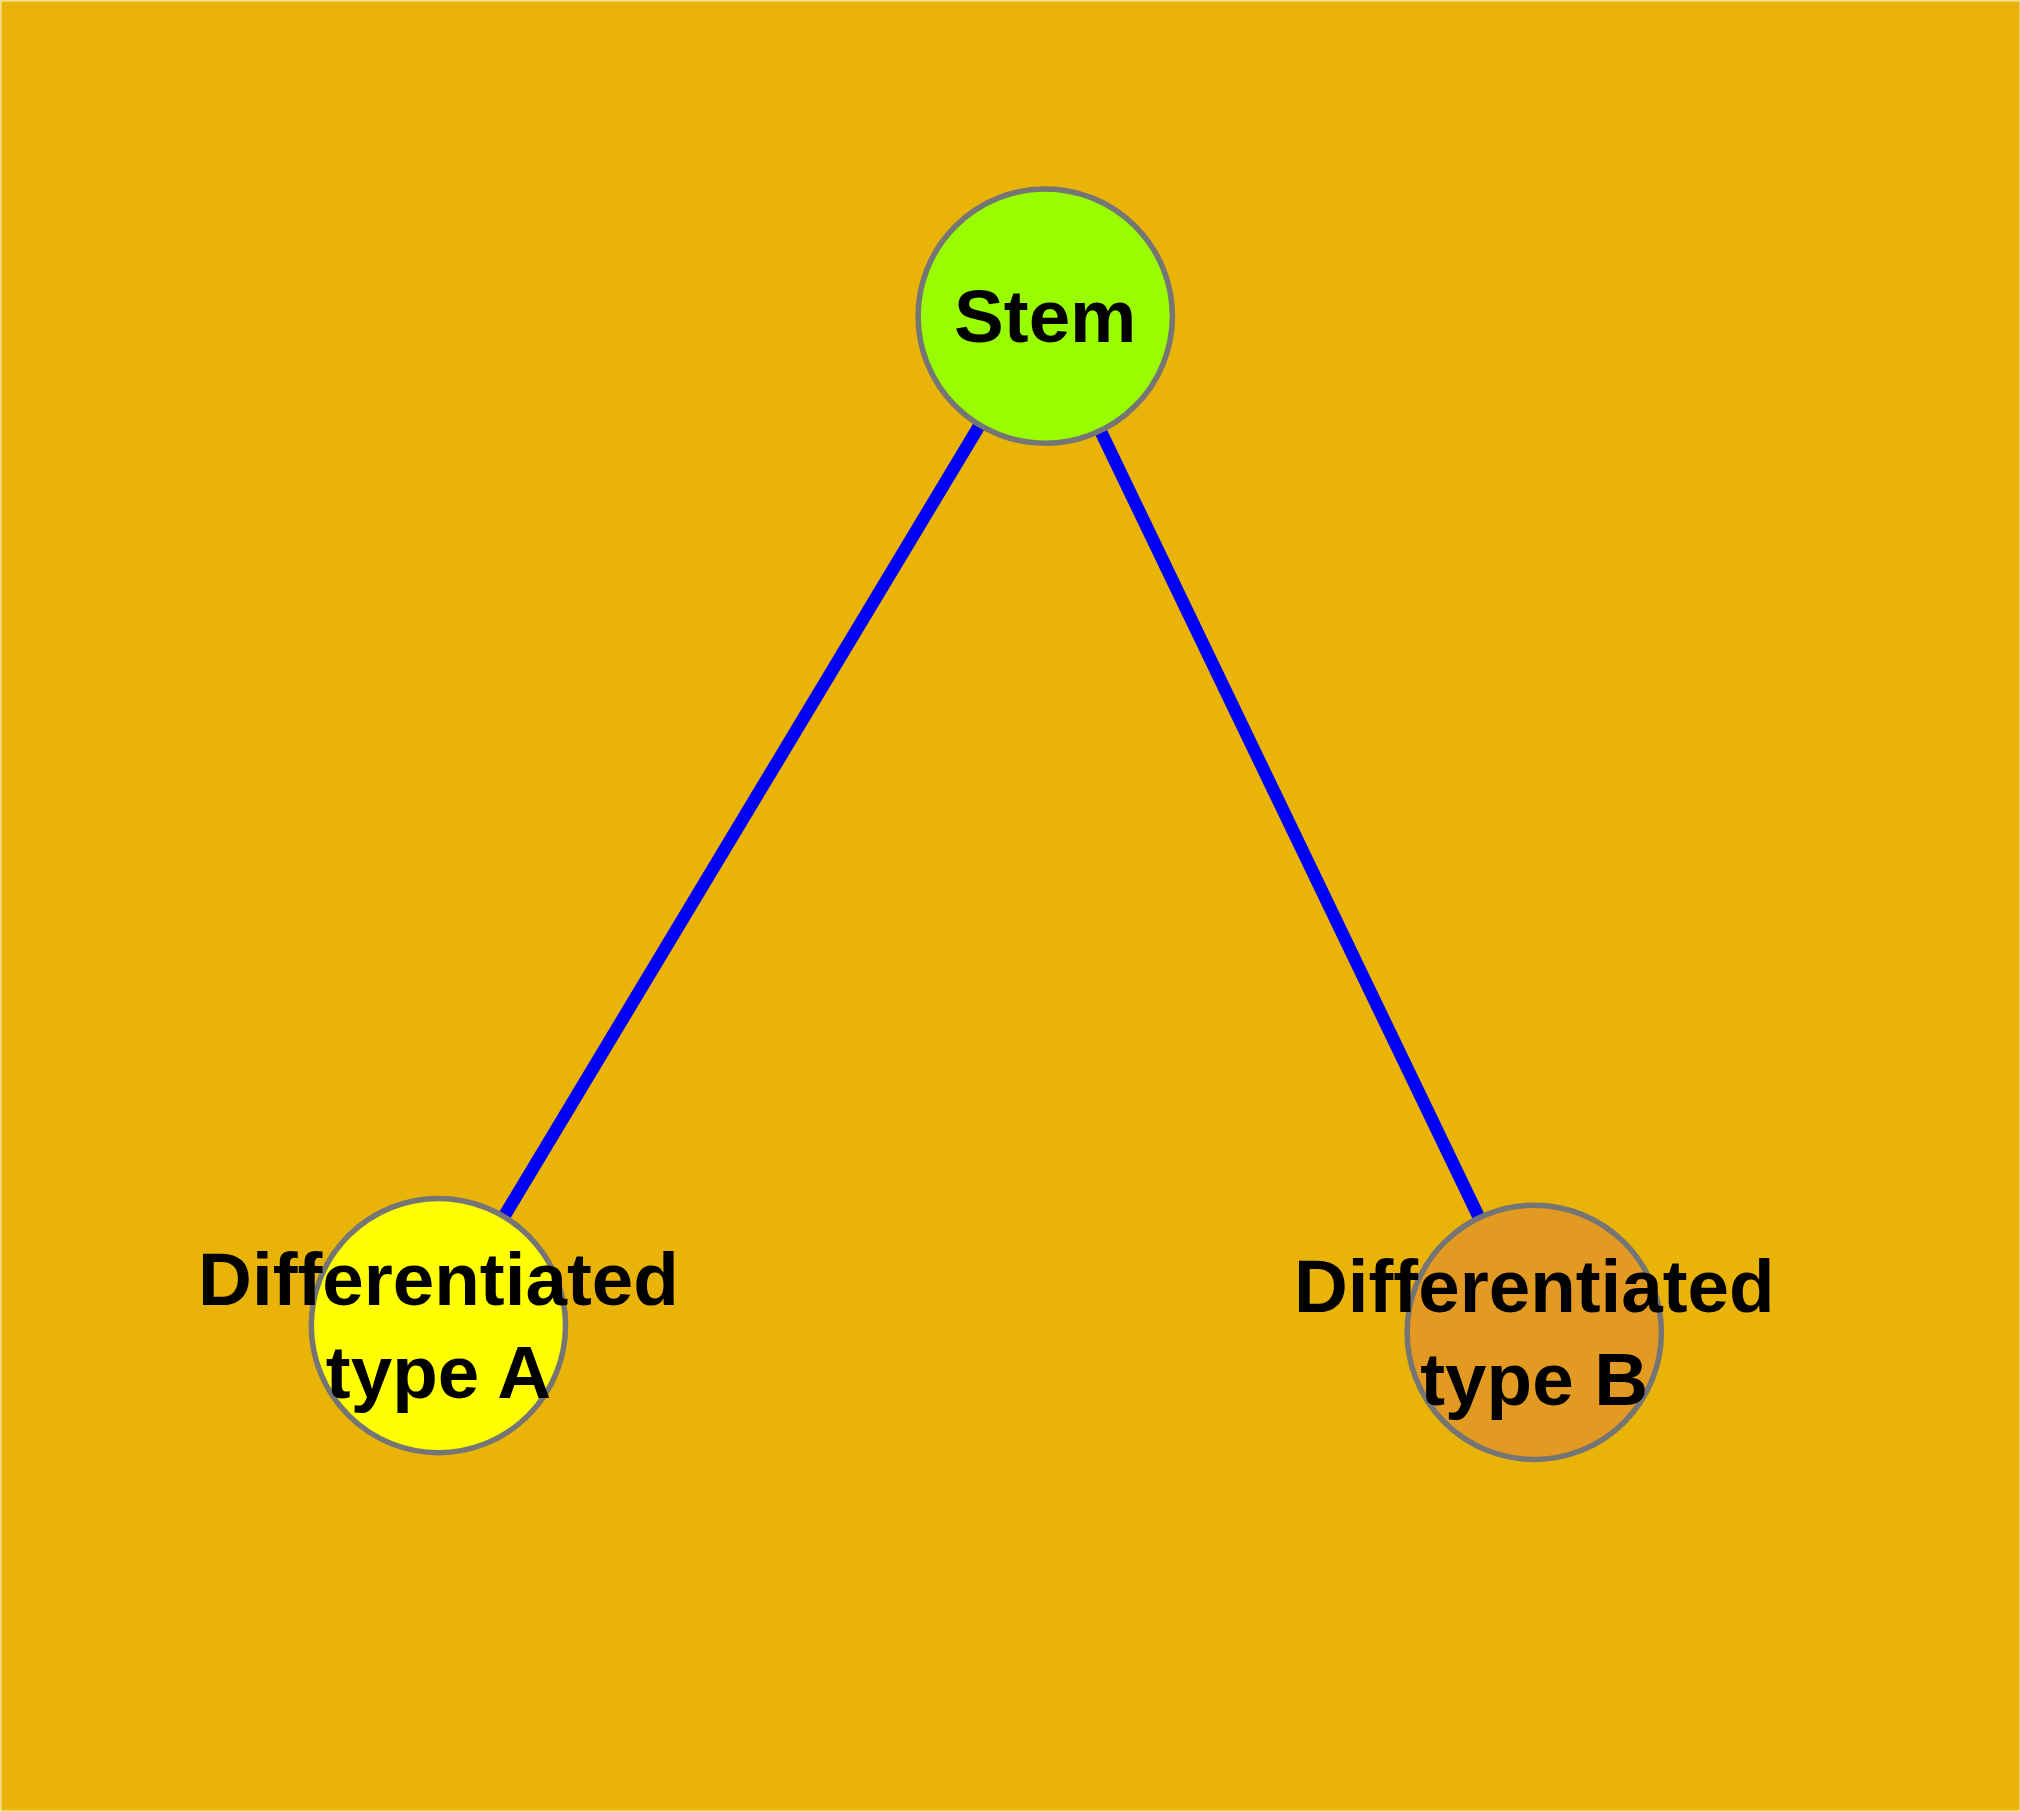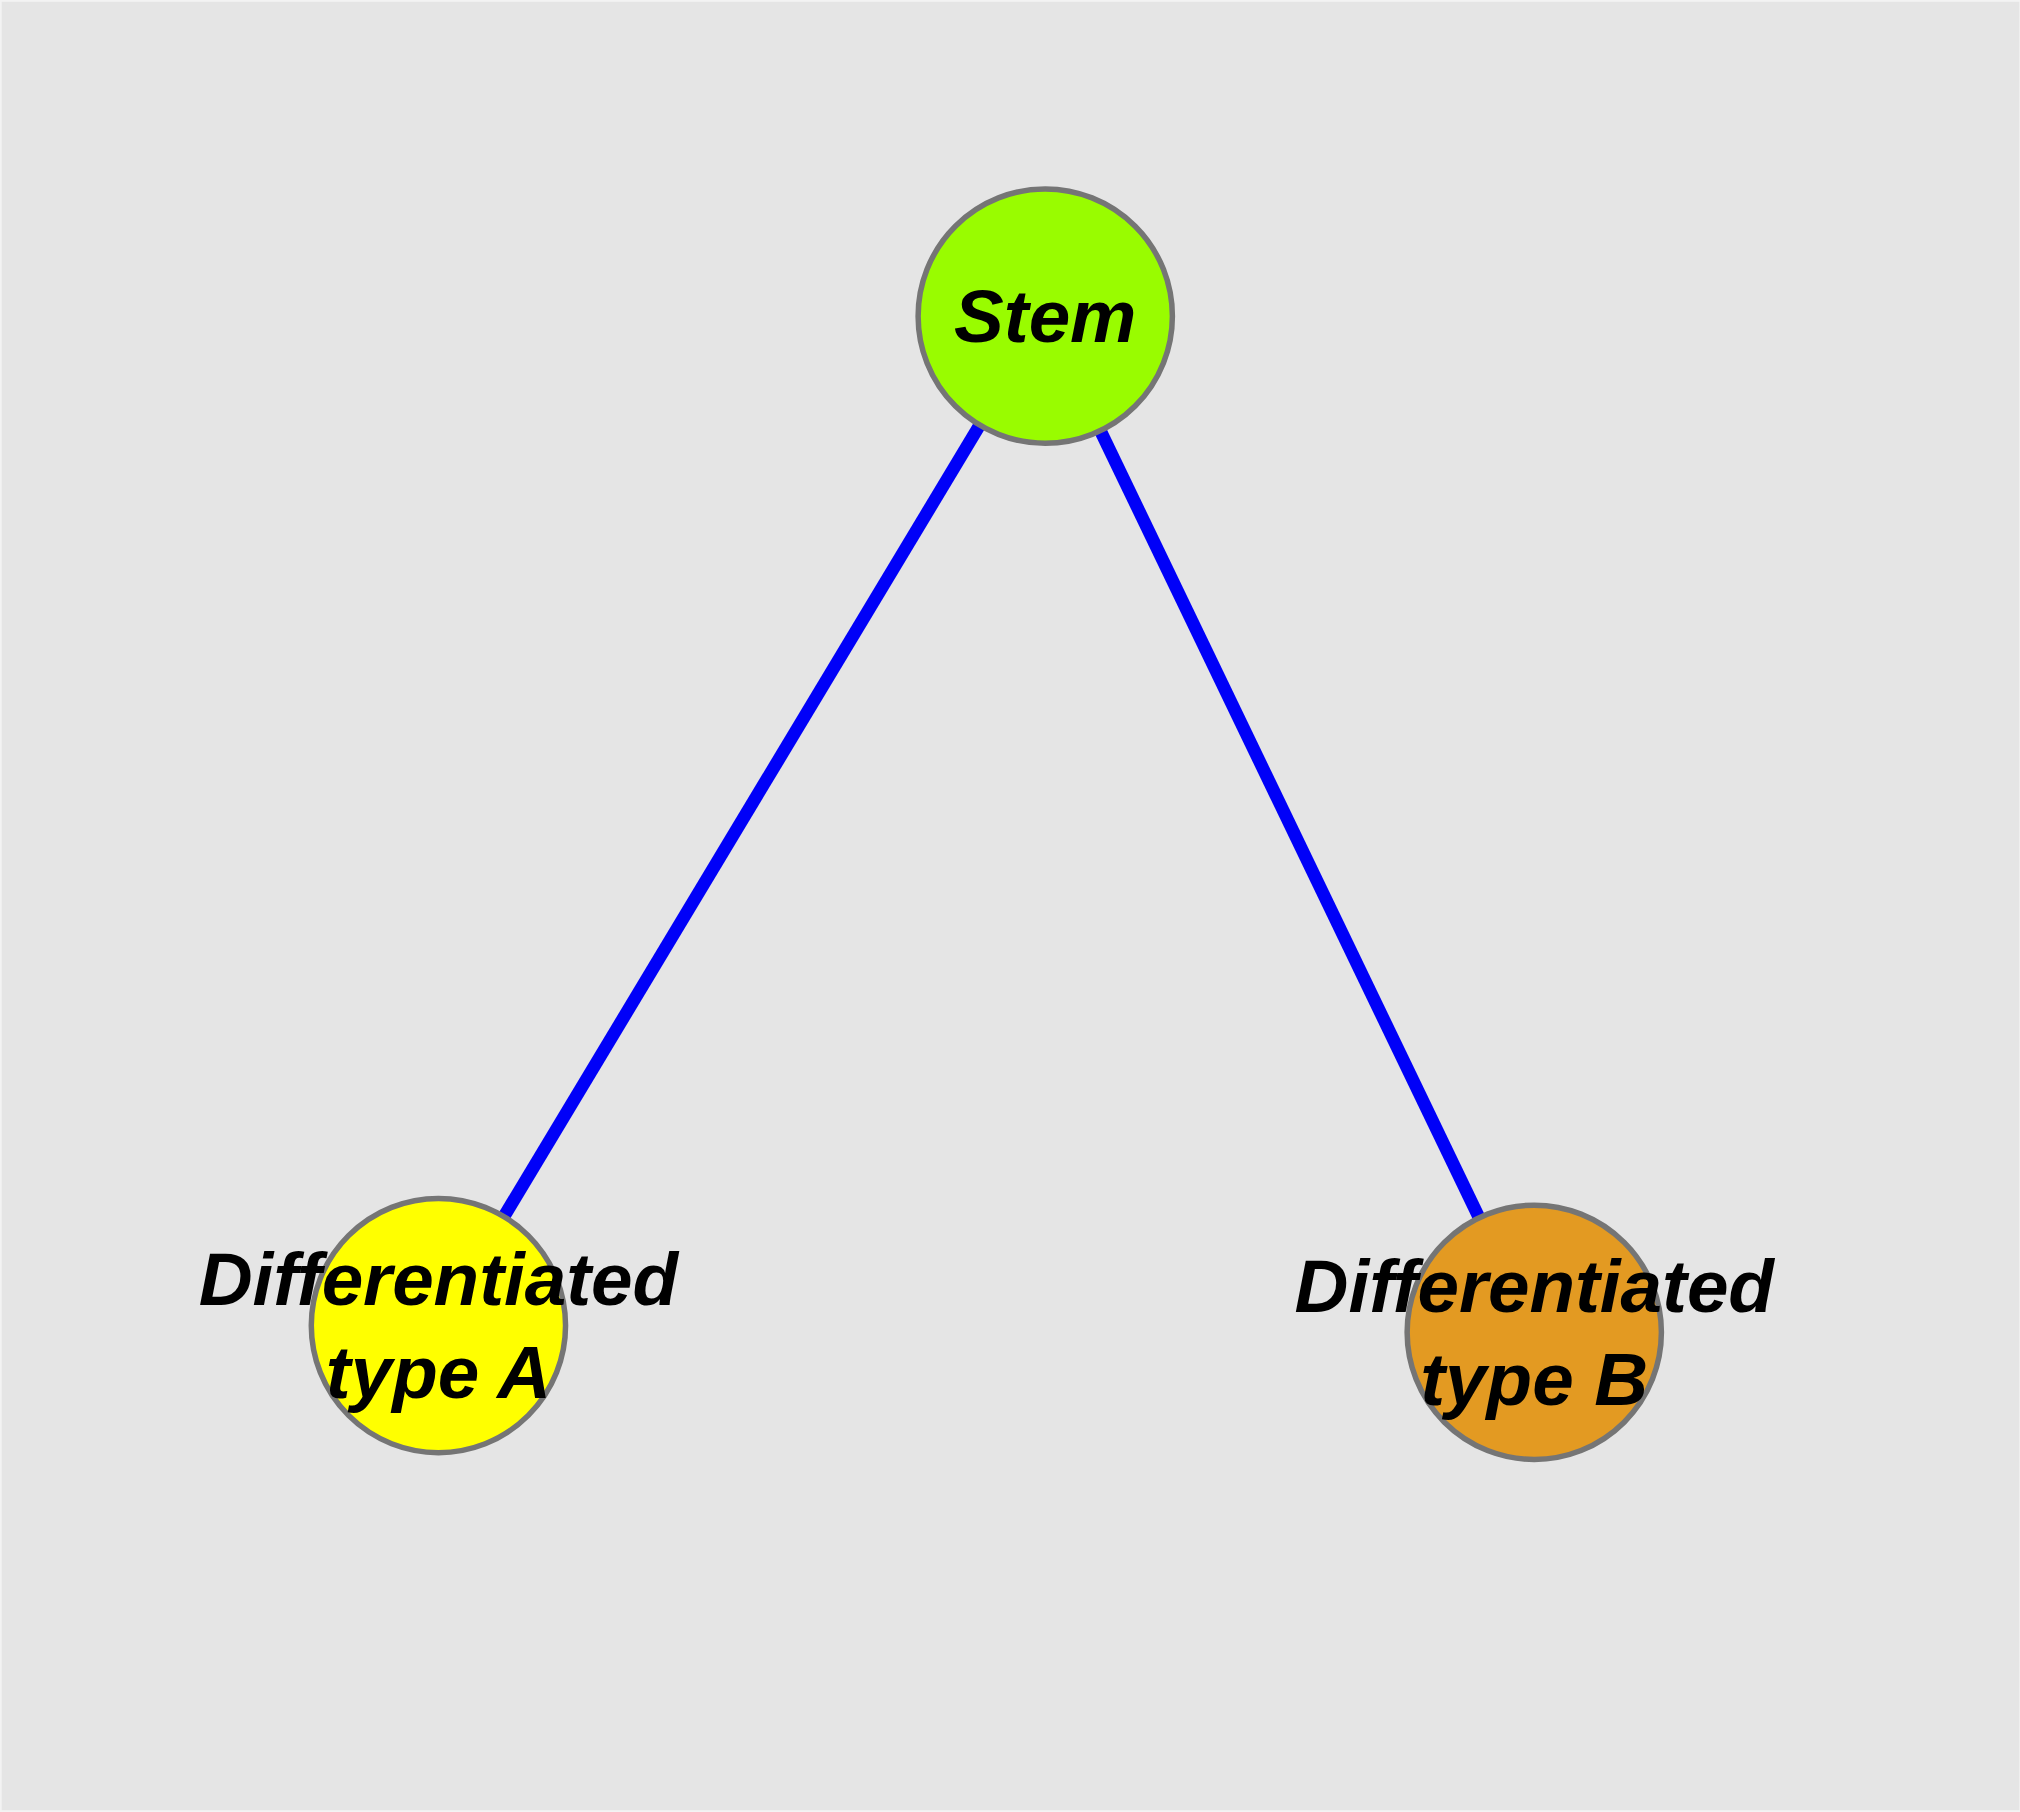--- a/index.html
+++ b/index.html
@@ -21,21 +21,21 @@
     height: 100%;
   }
   svg text {
     font-family: "Liberation Sans", "DejaVu Sans", sans-serif;
     font-weight: bold;
   }
 </style>
 </head>
 <body>
 
-<div class="canvas" style="background-color: #e5e5e5; font-style: italic;">
+<div class="canvas" style="background-color: #eab308;">
   <svg class="graph" viewBox="0 0 2384 2138" xmlns="http://www.w3.org/2000/svg">
     <g>
         <line x1="1233" y1="373" x2="517" y2="1564" stroke="#0000F8" stroke-width="15"></line>
         <line x1="1233" y1="373" x2="1810" y2="1572" stroke="#0000F8" stroke-width="15"></line>
       </g>
     <g>
         <circle cx="1233" cy="373" r="150" fill="#99FC00" stroke="#757575" stroke-width="6.5"></circle>
         <circle cx="517" cy="1564" r="150" fill="#FFFF00" stroke="#757575" stroke-width="6.5"></circle>
         <circle cx="1810" cy="1572" r="150" fill="#E39A22" stroke="#757575" stroke-width="6.5"></circle>
       </g>

